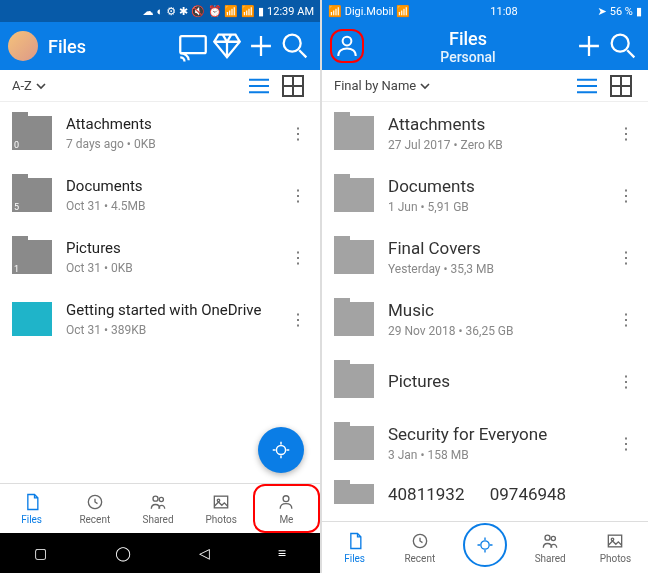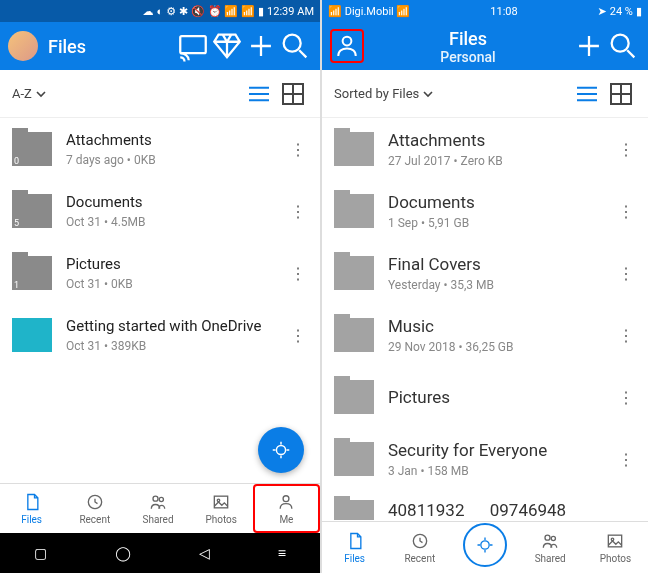--- a/index.html
+++ b/index.html
@@ -13,23 +13,23 @@
 .status.ios { background:#0a7de6; justify-content:space-between; }
 .status .cluster { display:flex; align-items:center; gap:3px; }
 
 .header { background:#0a7de6; color:#fff; display:flex; align-items:center; height:48px; padding:0 8px; }
 .header.android { background:#0a7de6; }
 .avatar { width:30px; height:30px; border-radius:50%; background:linear-gradient(135deg,#f4c27a,#d98); margin-right:10px; }
 .hdr-title { font-size:18px; font-weight:500; flex:1; }
 .hdr-title.center { text-align:center; }
 .hdr-sub { font-size:14px; display:block; opacity:.9; }
 .hdr-icon { width:34px; height:34px; display:flex; align-items:center; justify-content:center; color:#fff; }
-.redbox { border:2px solid #ff0000; border-radius:4px; }
-
-.sortbar { height:48px; display:flex; align-items:center; padding:0 12px; border-bottom:1px solid #eee; }
+.redbox { border:2px solid #ff0000; border-radius:12px; }
+
+.sortbar { height:32px; display:flex; align-items:center; padding:0 12px; border-bottom:1px solid #eee; }
 .sort-label { font-size:13px; color:#444; display:flex; align-items:center; gap:4px; }
 .sortbar .spacer { flex:1; }
 .view-ic { width:30px; height:30px; display:flex; align-items:center; justify-content:center; color:#0a7de6; margin-left:4px; }
 
 .list { flex:1; overflow:hidden; }
 .row { display:flex; align-items:center; height:62px; padding:0 12px; }
 .row .thumb { width:40px; height:34px; background:#8a8a8a; margin-right:14px; display:flex; align-items:flex-end; padding-left:2px; color:#fff; font-size:9px; position:relative; }
 .row .thumb::before { content:""; position:absolute; top:-4px; left:0; width:16px; height:4px; background:#8a8a8a; }
 .row .thumb.ios { background:#a3a3a3; }
 .row .thumb.ios::before { background:#a3a3a3; }
@@ -216,21 +216,21 @@
     <div class="cluster">
         <span>📶</span>
         <span>Digi.Mobil</span>
         <span>📶</span>
       </div>
     <div class="cluster">
         <span>11:08</span>
       </div>
     <div class="cluster">
         <span>➤</span>
-        <span>24 %</span>
+        <span>56 %</span>
         <span>▮</span>
       </div>
   </div>
   <div class="header">
     <div class="hdr-icon redbox">
         <svg viewBox="0 0 24 24">
           <circle cx="12" cy="8" r="3.5"></circle>
           <path d="M5 20c0-4 3-6 7-6s7 2 7 6"></path>
         </svg>
       </div>
@@ -242,21 +242,21 @@
       </div>
     <div class="hdr-icon">
         <svg viewBox="0 0 24 24">
           <circle cx="10" cy="10" r="6"></circle>
           <path d="M20 20l-5-5"></path>
         </svg>
       </div>
   </div>
   <div class="sortbar">
     <div class="sort-label">
-        <span>Sorted by Files</span>
+        <span>Final by Name</span>
         <svg width="10" height="10" viewBox="0 0 10 10">
           <path d="M1 3l4 4 4-4"></path>
         </svg>
       </div>
     <div class="spacer"></div>
     <div class="view-ic">
         <svg viewBox="0 0 24 24">
           <path d="M4 7h16M4 12h16M4 17h16"></path>
         </svg>
       </div>
@@ -273,21 +273,21 @@
         <div class="meta">
           <div class="name ios">Attachments</div>
           <div class="sub">27 Jul 2017 • Zero KB</div>
         </div>
         <div class="dots">⋮</div>
       </div>
     <div class="row">
         <div class="thumb ios"></div>
         <div class="meta">
           <div class="name ios">Documents</div>
-          <div class="sub">1 Sep • 5,91 GB</div>
+          <div class="sub">1 Jun • 5,91 GB</div>
         </div>
         <div class="dots">⋮</div>
       </div>
     <div class="row">
         <div class="thumb ios"></div>
         <div class="meta">
           <div class="name ios">Final Covers</div>
           <div class="sub">Yesterday • 35,3 MB</div>
         </div>
         <div class="dots">⋮</div>

